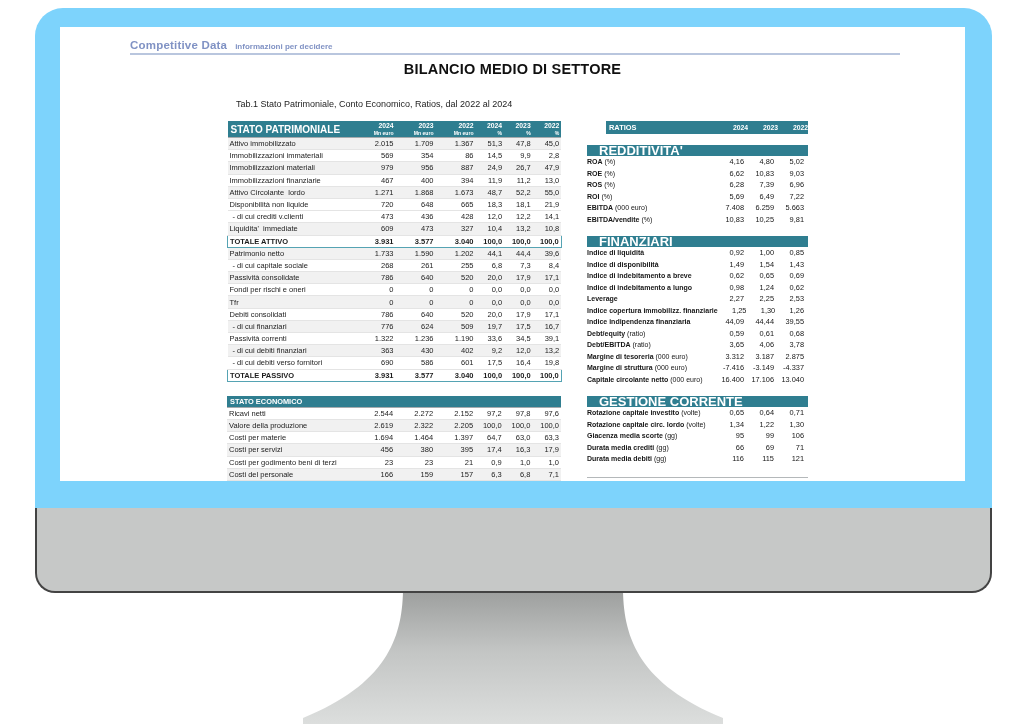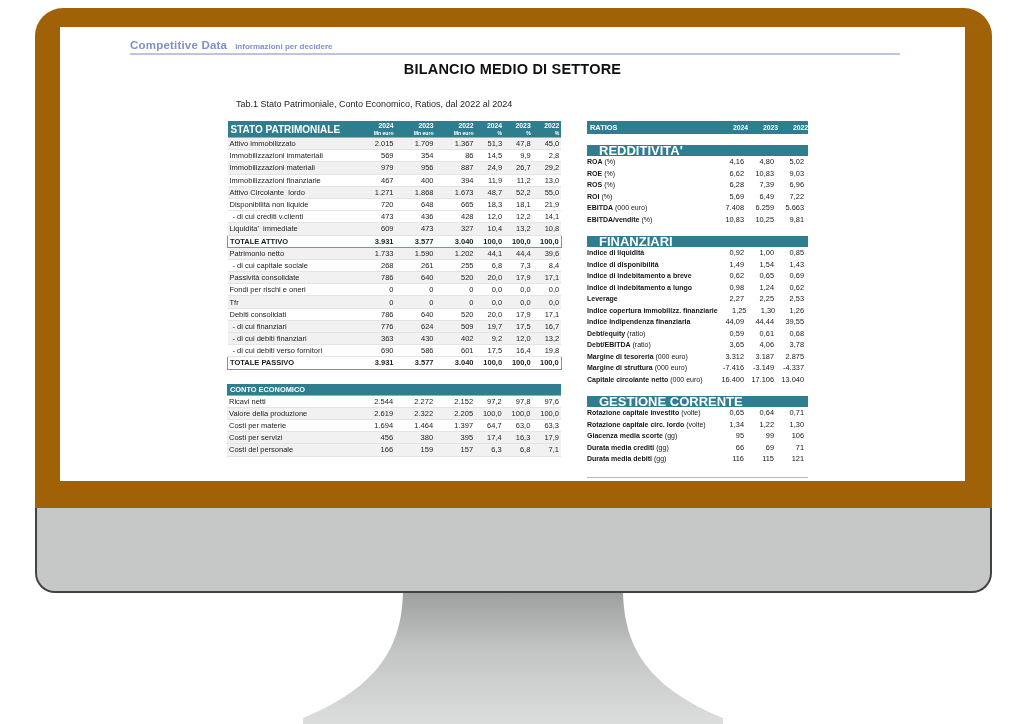--- a/index.html
+++ b/index.html
@@ -1,20 +1,20 @@
 <!DOCTYPE html>
 <html style="--teal: #2f7e90; --brandblue: #8092c4; --totborder: #55a3b3;"><head>
 <meta charset="utf-8">
 <style>
   html,body{margin:0;padding:0;}
   body{width:1024px;height:724px;background:#ffffff;font-family:"Liberation Sans",sans-serif;overflow:hidden;}
   .stage{position:relative;width:1024px;height:724px;}
 
   
-  .monitor{position:absolute;left:35px;top:8px;width:957px;height:500px;background:#a16207;border-radius:28px 28px 0 0;z-index:2;}
+  .monitor{position:absolute;left:35px;top:8px;width:957px;height:500px;background:#7dd3fc;border-radius:28px 28px 0 0;z-index:2;}
   .screen{position:absolute;left:25px;top:19px;width:905px;height:454px;background:#ffffff;overflow:hidden;}
   .chin{position:absolute;left:35px;top:508px;width:957px;height:85px;background:#c6c8c7;border:2px solid #434343;border-top:none;border-radius:0 0 20px 20px;box-sizing:border-box;z-index:3;}
   .stand{position:absolute;left:303px;top:591px;width:420px;height:133px;z-index:1;}
 
   
   .brandrow{position:absolute;left:70px;top:8px;white-space:nowrap;}
   .brand{font-size:11.5px;font-weight:bold;color:var(--brandblue);letter-spacing:.2px;}
   .tagline{font-size:8px;font-weight:bold;color:var(--brandblue);margin-left:8px;}
   .brandrule{position:absolute;left:70px;top:26px;width:770px;border-top:2px solid #b9c6de;}
   .title{position:absolute;left:0;top:34px;width:100%;text-align:center;font-size:14.5px;font-weight:bold;color:#101010;letter-spacing:.2px;}
@@ -38,21 +38,21 @@
   td.num{text-align:right;padding-right:2px !important;}
   tr.stripe td{background:#f1f1f1;}
   tr.bold td{font-weight:normal;border-top:1px solid #a6abae;}
   tr.sub td.lbl{padding-left:5px !important;}
   tr.total td{font-weight:bold;background:#fff;border-top:1.5px solid var(--totborder);border-bottom:1.5px solid var(--totborder);}
   tr.total td:first-child{border-left:1.5px solid var(--totborder);}
   tr.total td:last-child{border-right:1.5px solid var(--totborder);}
   table.fin.ce{margin-top:14px;border-bottom:1px solid #9aa0a3;}
 
   
-  .ratioshead{display:flex;align-items:center;background:var(--teal);color:#fff;height:13px;padding-right:0;}
+  .ratioshead{display:flex;align-items:center;background:var(--teal);color:#fff;height:13px;padding-right:0;margin-left:19px;}
   .ratioshead .rtitle{flex:1;font-size:7.4px;font-weight:bold;padding-left:3px;}
   .ratioshead .ryr{width:30px;text-align:right;font-size:6.8px;font-weight:bold;}
   .section{margin-top:11px;}
   .secbar{background:var(--teal);color:#fff;font-size:13px;font-weight:bold;height:11px;line-height:11px;padding-left:12px;}
   .rrow{display:flex;align-items:center;height:11.5px;padding-right:4px;}
   .rrow .rl{flex:1;font-size:7px;font-weight:bold;white-space:pre;overflow:visible;color:#161616;}
   .rrow .rl .u{font-weight:normal;}
   .rrow .rv{width:30px;text-align:right;font-size:7.4px;color:#161616;}
   .rbottom{margin-top:12px;border-top:1px solid #b4b8ba;}
 </style>
@@ -142,21 +142,21 @@
                 <td class="num">9,9</td>
                 <td class="num">2,8</td>
               </tr>
               <tr class="normal stripe">
                 <td class="lbl">Immobilizzazioni materiali</td>
                 <td class="num">979</td>
                 <td class="num">956</td>
                 <td class="num">887</td>
                 <td class="num">24,9</td>
                 <td class="num">26,7</td>
-                <td class="num">29,2</td>
+                <td class="num">47,9</td>
               </tr>
               <tr class="normal">
                 <td class="lbl">Immobilizzazioni finanziarie</td>
                 <td class="num">467</td>
                 <td class="num">400</td>
                 <td class="num">394</td>
                 <td class="num">11,9</td>
                 <td class="num">11,2</td>
                 <td class="num">13,0</td>
               </tr>
@@ -260,20 +260,29 @@
                 <td class="num">17,1</td>
               </tr>
               <tr class="sub stripe">
                 <td class="lbl">- di cui finanziari</td>
                 <td class="num">776</td>
                 <td class="num">624</td>
                 <td class="num">509</td>
                 <td class="num">19,7</td>
                 <td class="num">17,5</td>
                 <td class="num">16,7</td>
+              </tr>
+              <tr class="bold">
+                <td class="lbl">Passività correnti</td>
+                <td class="num">1.322</td>
+                <td class="num">1.236</td>
+                <td class="num">1.190</td>
+                <td class="num">33,6</td>
+                <td class="num">34,5</td>
+                <td class="num">39,1</td>
               </tr>
               <tr class="sub stripe">
                 <td class="lbl">- di cui debiti finanziari</td>
                 <td class="num">363</td>
                 <td class="num">430</td>
                 <td class="num">402</td>
                 <td class="num">9,2</td>
                 <td class="num">12,0</td>
                 <td class="num">13,2</td>
               </tr>
@@ -303,21 +312,21 @@
             <col class="c-lbl">
               <col class="c-mn">
               <col class="c-mn">
               <col class="c-mn">
             <col class="c-pc">
               <col class="c-pc">
               <col class="c-pc">
           </colgroup>
           <thead>
             <tr>
-              <th class="bar" colspan="7">CONTO ECONOMICO</th>
+              <th class="bar" colspan="7">STATO ECONOMICO</th>
             </tr>
           </thead>
           <tbody id="ce-body">
               <tr class="bold">
                 <td class="lbl">Ricavi netti</td>
                 <td class="num">2.544</td>
                 <td class="num">2.272</td>
                 <td class="num">2.152</td>
                 <td class="num">97,2</td>
                 <td class="num">97,8</td>
@@ -343,20 +352,29 @@
               </tr>
               <tr class="normal stripe">
                 <td class="lbl">Costi per servizi</td>
                 <td class="num">456</td>
                 <td class="num">380</td>
                 <td class="num">395</td>
                 <td class="num">17,4</td>
                 <td class="num">16,3</td>
                 <td class="num">17,9</td>
               </tr>
+              <tr class="normal">
+                <td class="lbl">Costi per godimento beni di terzi</td>
+                <td class="num">23</td>
+                <td class="num">23</td>
+                <td class="num">21</td>
+                <td class="num">0,9</td>
+                <td class="num">1,0</td>
+                <td class="num">1,0</td>
+              </tr>
               <tr class="normal stripe">
                 <td class="lbl">Costi del personale</td>
                 <td class="num">166</td>
                 <td class="num">159</td>
                 <td class="num">157</td>
                 <td class="num">6,3</td>
                 <td class="num">6,8</td>
                 <td class="num">7,1</td>
               </tr>
             </tbody>

